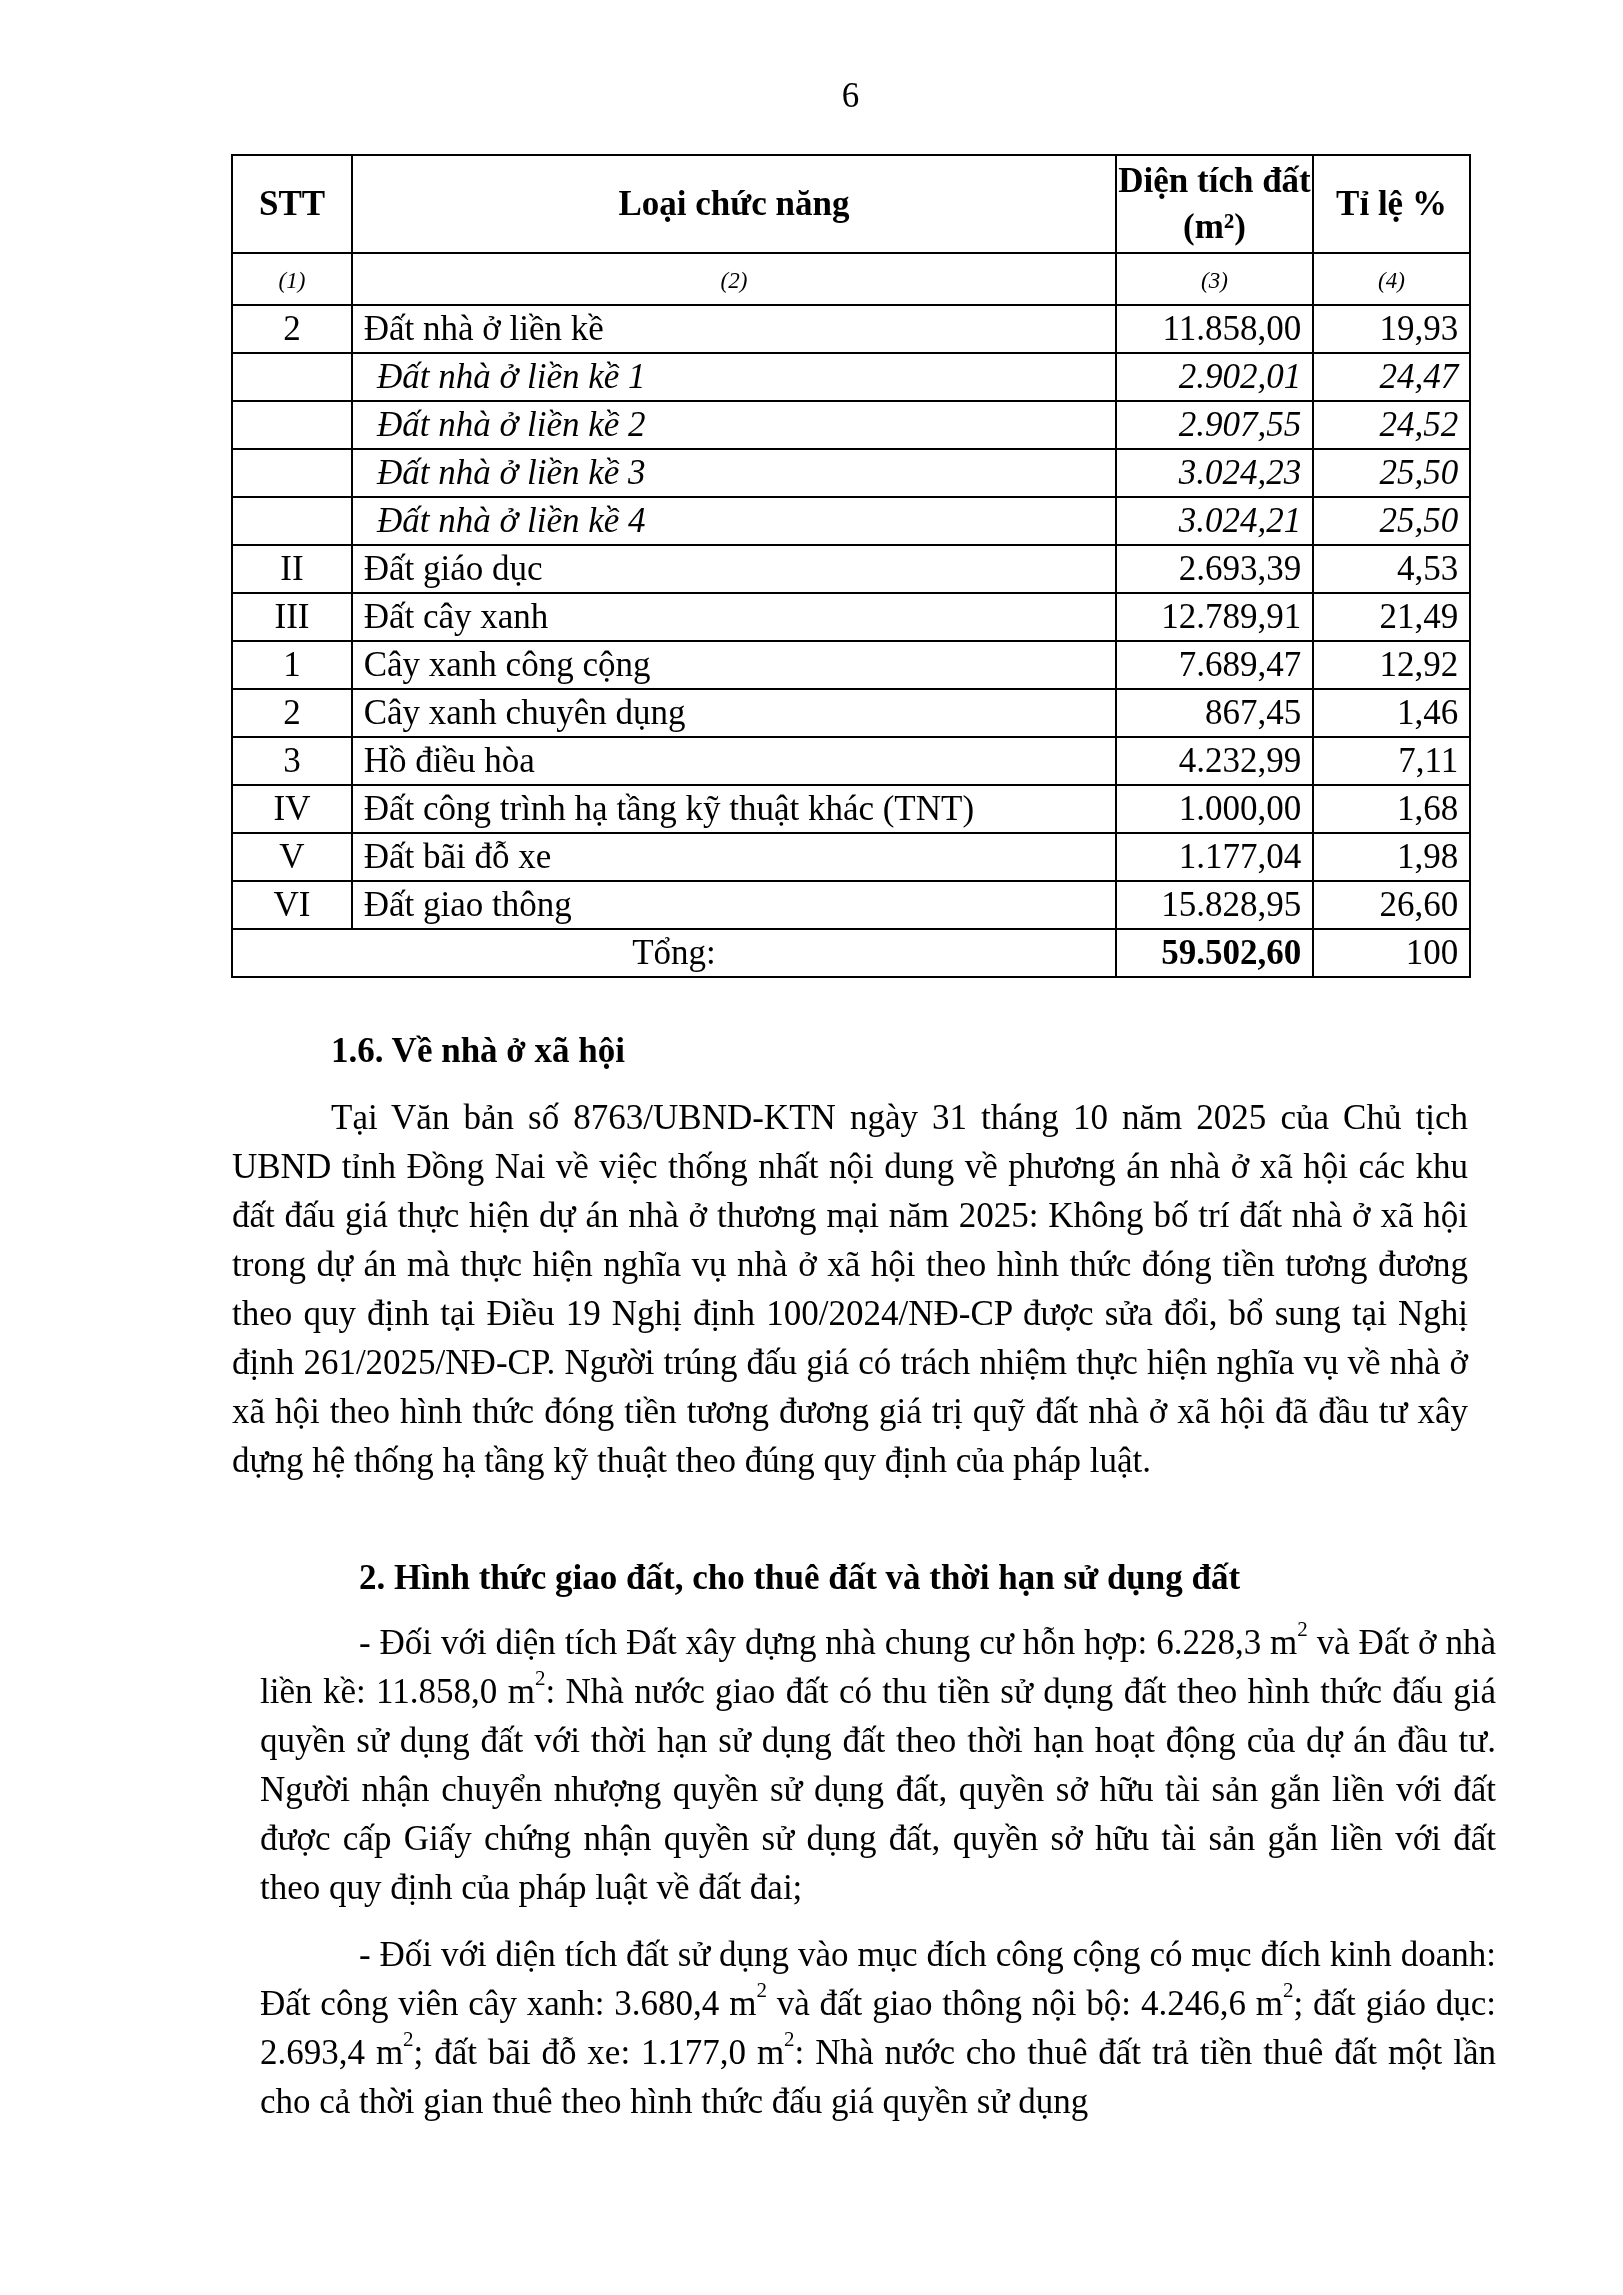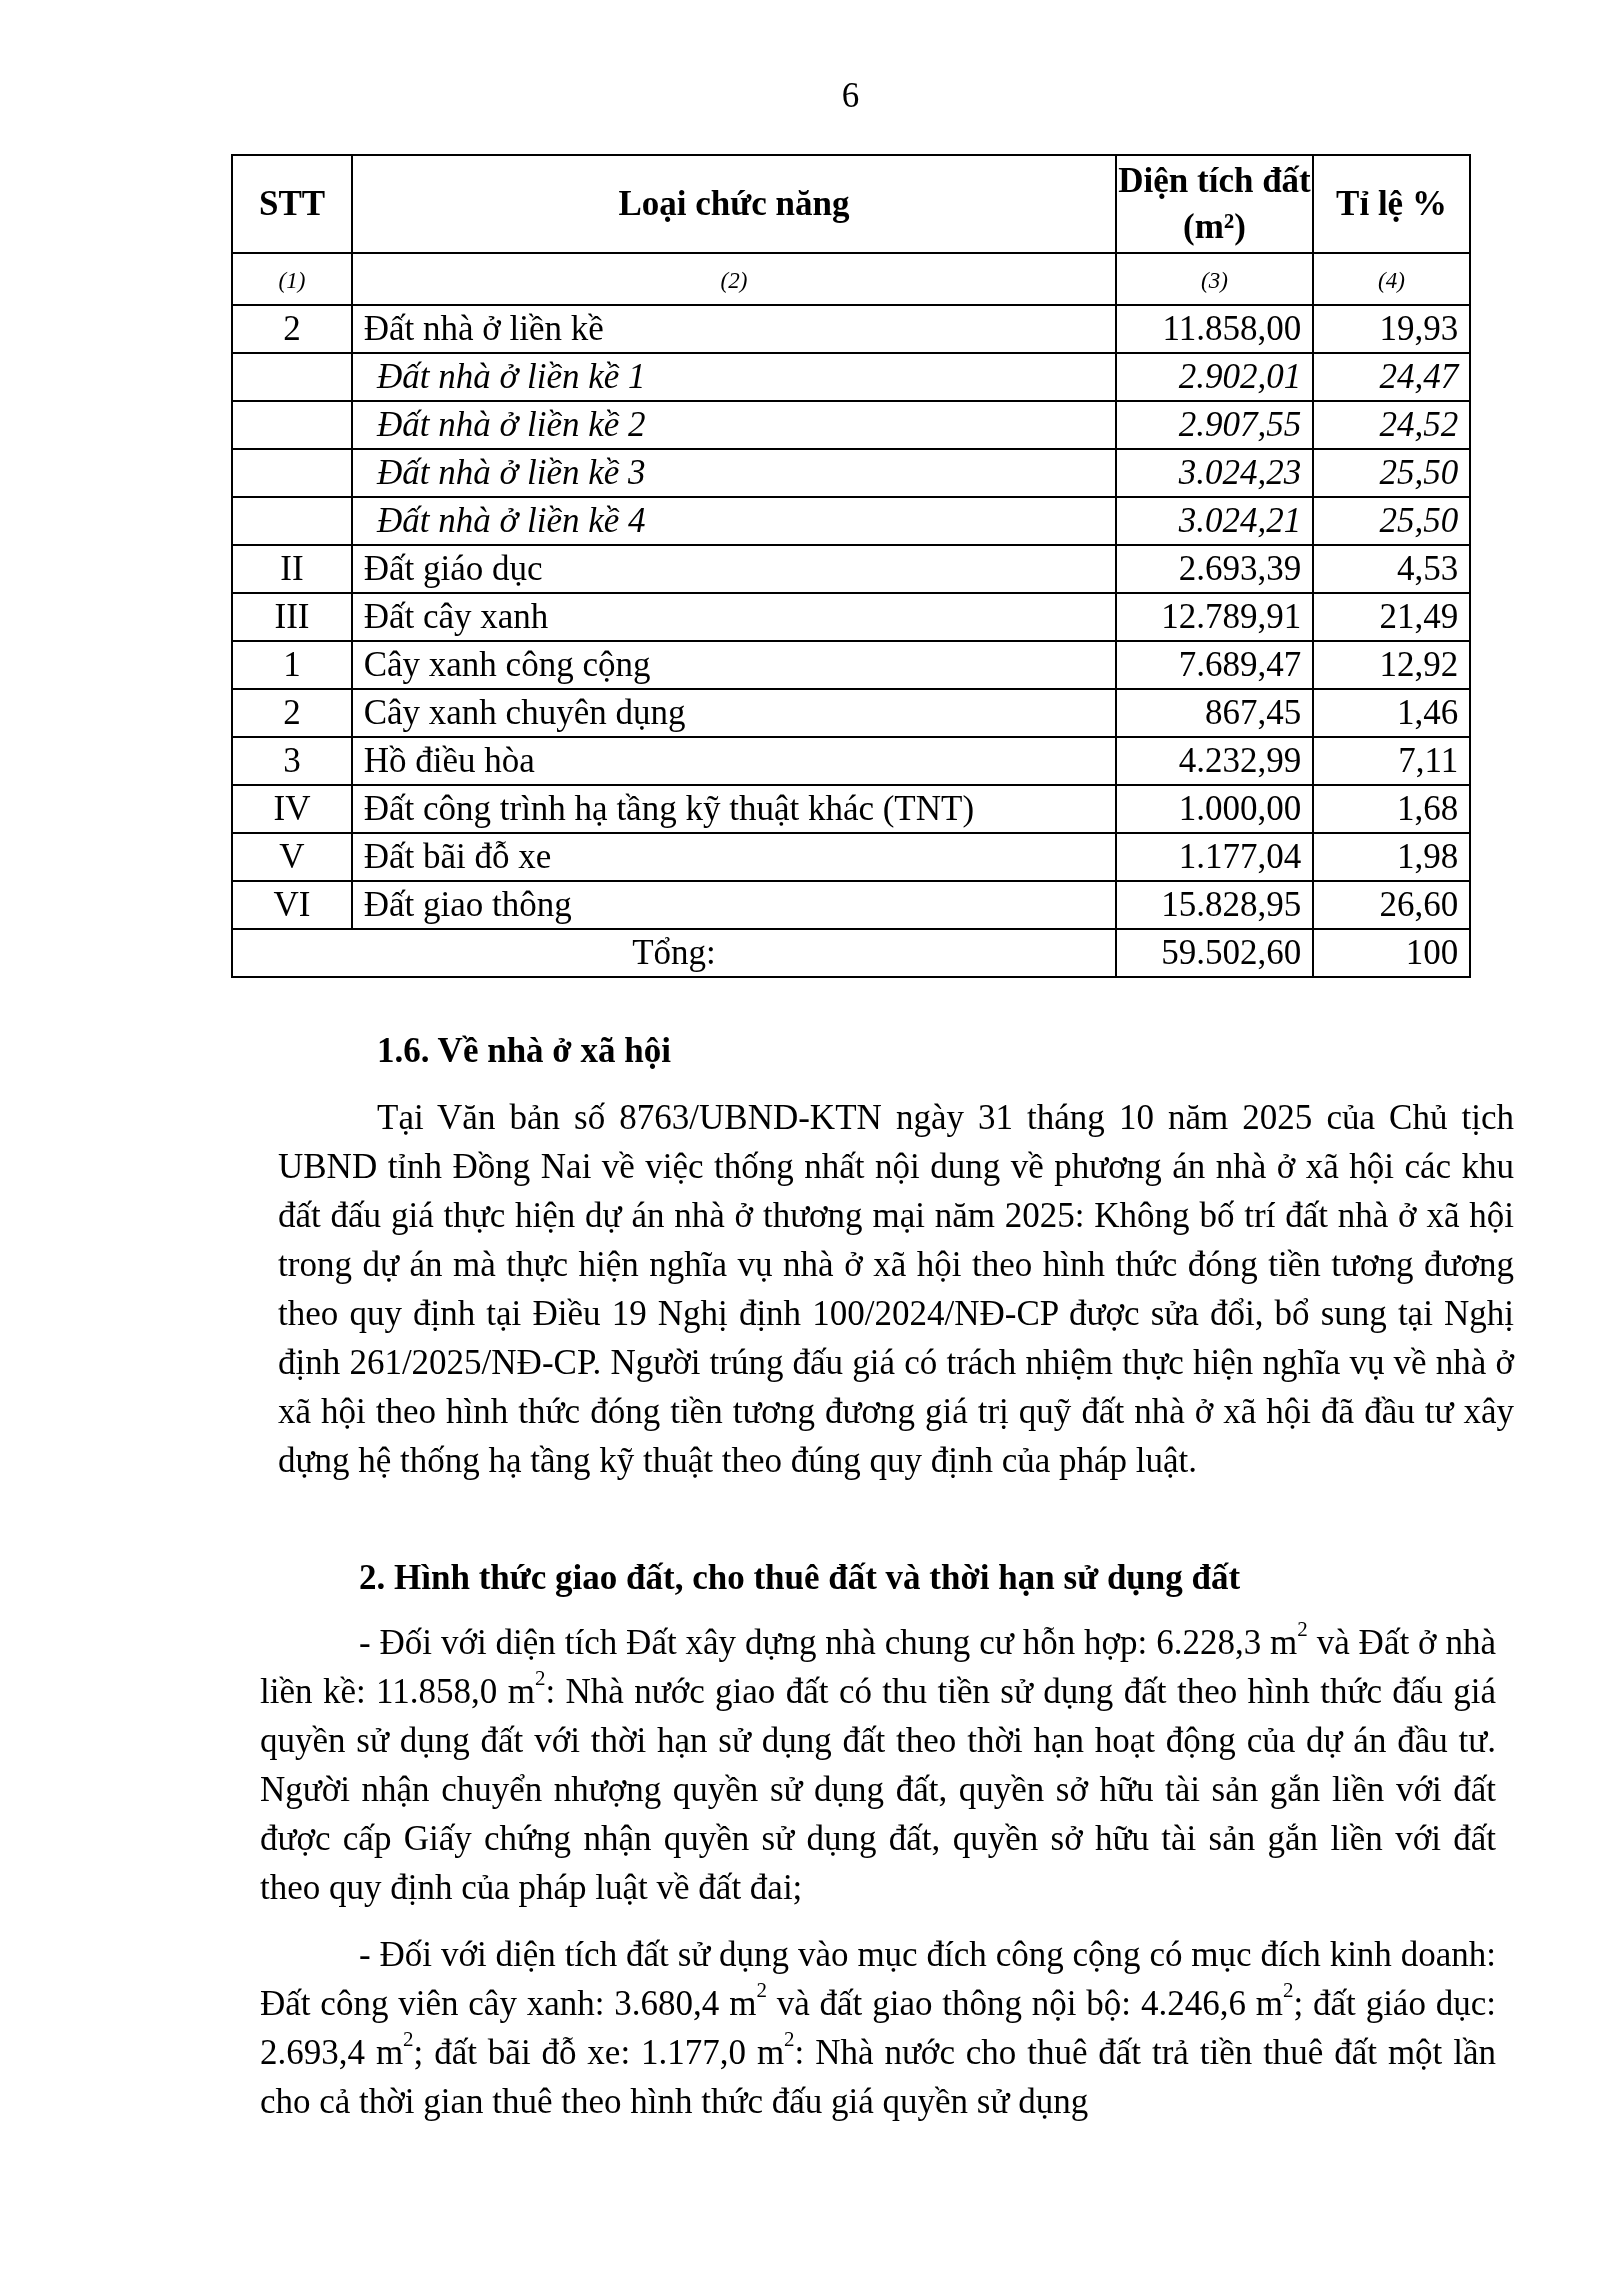--- a/index.html
+++ b/index.html
@@ -11,21 +11,21 @@
                border-collapse: collapse; table-layout: fixed; font-size: 35px; }
   table.land td, table.land th { border: 2.3px solid #000; padding: 0 10.7px; vertical-align: middle; }
   table.land th { font-weight: bold; text-align: center; line-height: 46px; height: 96px; }
   table.land tr.sub td { height: 45px; font-style: italic; font-size: 23px; text-align: center; padding-top: 4.6px; }
   table.land tr.row td { height: 46px; line-height: 46px; white-space: nowrap; }
   td.stt { text-align: center; }
   td.num { text-align: right; }
   tr.italic td.name, tr.italic td.num { font-style: italic; padding-left: 24px; }
   tr.bold td { font-weight: normal; }
   td.total-label { text-align: center; font-weight: normal; }
-  td.total-val { font-weight: normal; }
+  td.total-val { font-weight: bold; }
   .text { position: absolute; left: 232px; width: 1236px; font-size: 35px; line-height: 49px;
           text-align: justify; }
   .heading { font-weight: bold; text-indent: 99px; }
   .para { text-indent: 99px; margin: 0; }
   sup { font-size: 60%; line-height: 0; vertical-align: 0.85em; }
 </style>
 </head>
 <body>
 
 <div class="page-number">6</div>
@@ -131,21 +131,21 @@
       <td class="num">26,60</td>
     </tr>
     <tr class="row">
       <td class="total-label" colspan="2">Tổng:</td>
       <td class="num total-val">59.502,60</td>
       <td class="num">100</td>
     </tr>
   </tbody>
 </table>
 
-<div class="text" style="top:1026px;margin-left:46px;">
+<div class="text" style="top:1026px;">
   <div class="heading">1.6. Về nhà ở xã hội</div>
   <p class="para" style="margin-top:18.4px;">Tại Văn bản số 8763/UBND-KTN ngày 31 tháng 10 năm 2025 của Chủ tịch UBND tỉnh Đồng Nai về việc thống nhất nội dung về phương án nhà ở xã hội các khu đất đấu giá thực hiện dự án nhà ở thương mại năm 2025: Không bố trí đất nhà ở xã hội trong dự án mà thực hiện nghĩa vụ nhà ở xã hội theo hình thức đóng tiền tương đương theo quy định tại Điều 19 Nghị định 100/2024/NĐ-CP được sửa đổi, bổ sung tại Nghị định 261/2025/NĐ-CP. Người trúng đấu giá có trách nhiệm thực hiện nghĩa vụ về nhà ở xã hội theo hình thức đóng tiền tương đương giá trị quỹ đất nhà ở xã hội đã đầu tư xây dựng hệ thống hạ tầng kỹ thuật theo đúng quy định của pháp luật.</p>
 </div>
 
 <div class="text" style="top:1553px;margin-left:28px;">
   <div class="heading">2. Hình thức giao đất, cho thuê đất và thời hạn sử dụng đất</div>
   <p class="para" style="margin-top:16px;"><span>- Đối với diện tích Đất xây dựng nhà chung cư hỗn hợp: 6.228,3 m</span><sup>2</sup><span> và Đất ở nhà liền kề: 11.858,0 m</span><sup>2</sup><span>: Nhà nước giao đất có thu tiền sử dụng đất theo hình thức đấu giá quyền sử dụng đất với thời hạn sử dụng đất theo thời hạn hoạt động của dự án đầu tư. Người nhận chuyển nhượng quyền sử dụng đất, quyền sở hữu tài sản gắn liền với đất được cấp Giấy chứng nhận quyền sử dụng đất, quyền sở hữu tài sản gắn liền với đất theo quy định của pháp luật về đất đai;</span></p>
   <p class="para" style="margin-top:18.4px;"><span>- Đối với diện tích đất sử dụng vào mục đích công cộng có mục đích kinh doanh: Đất công viên cây xanh: 3.680,4 m</span><sup>2</sup><span> và đất giao thông nội bộ: 4.246,6 m</span><sup>2</sup><span>; đất giáo dục: 2.693,4 m</span><sup>2</sup><span>; đất bãi đỗ xe: 1.177,0 m</span><sup>2</sup><span>: Nhà nước cho thuê đất trả tiền thuê đất một lần cho cả thời gian thuê theo hình thức đấu giá quyền sử dụng</span></p>
 </div>
 

